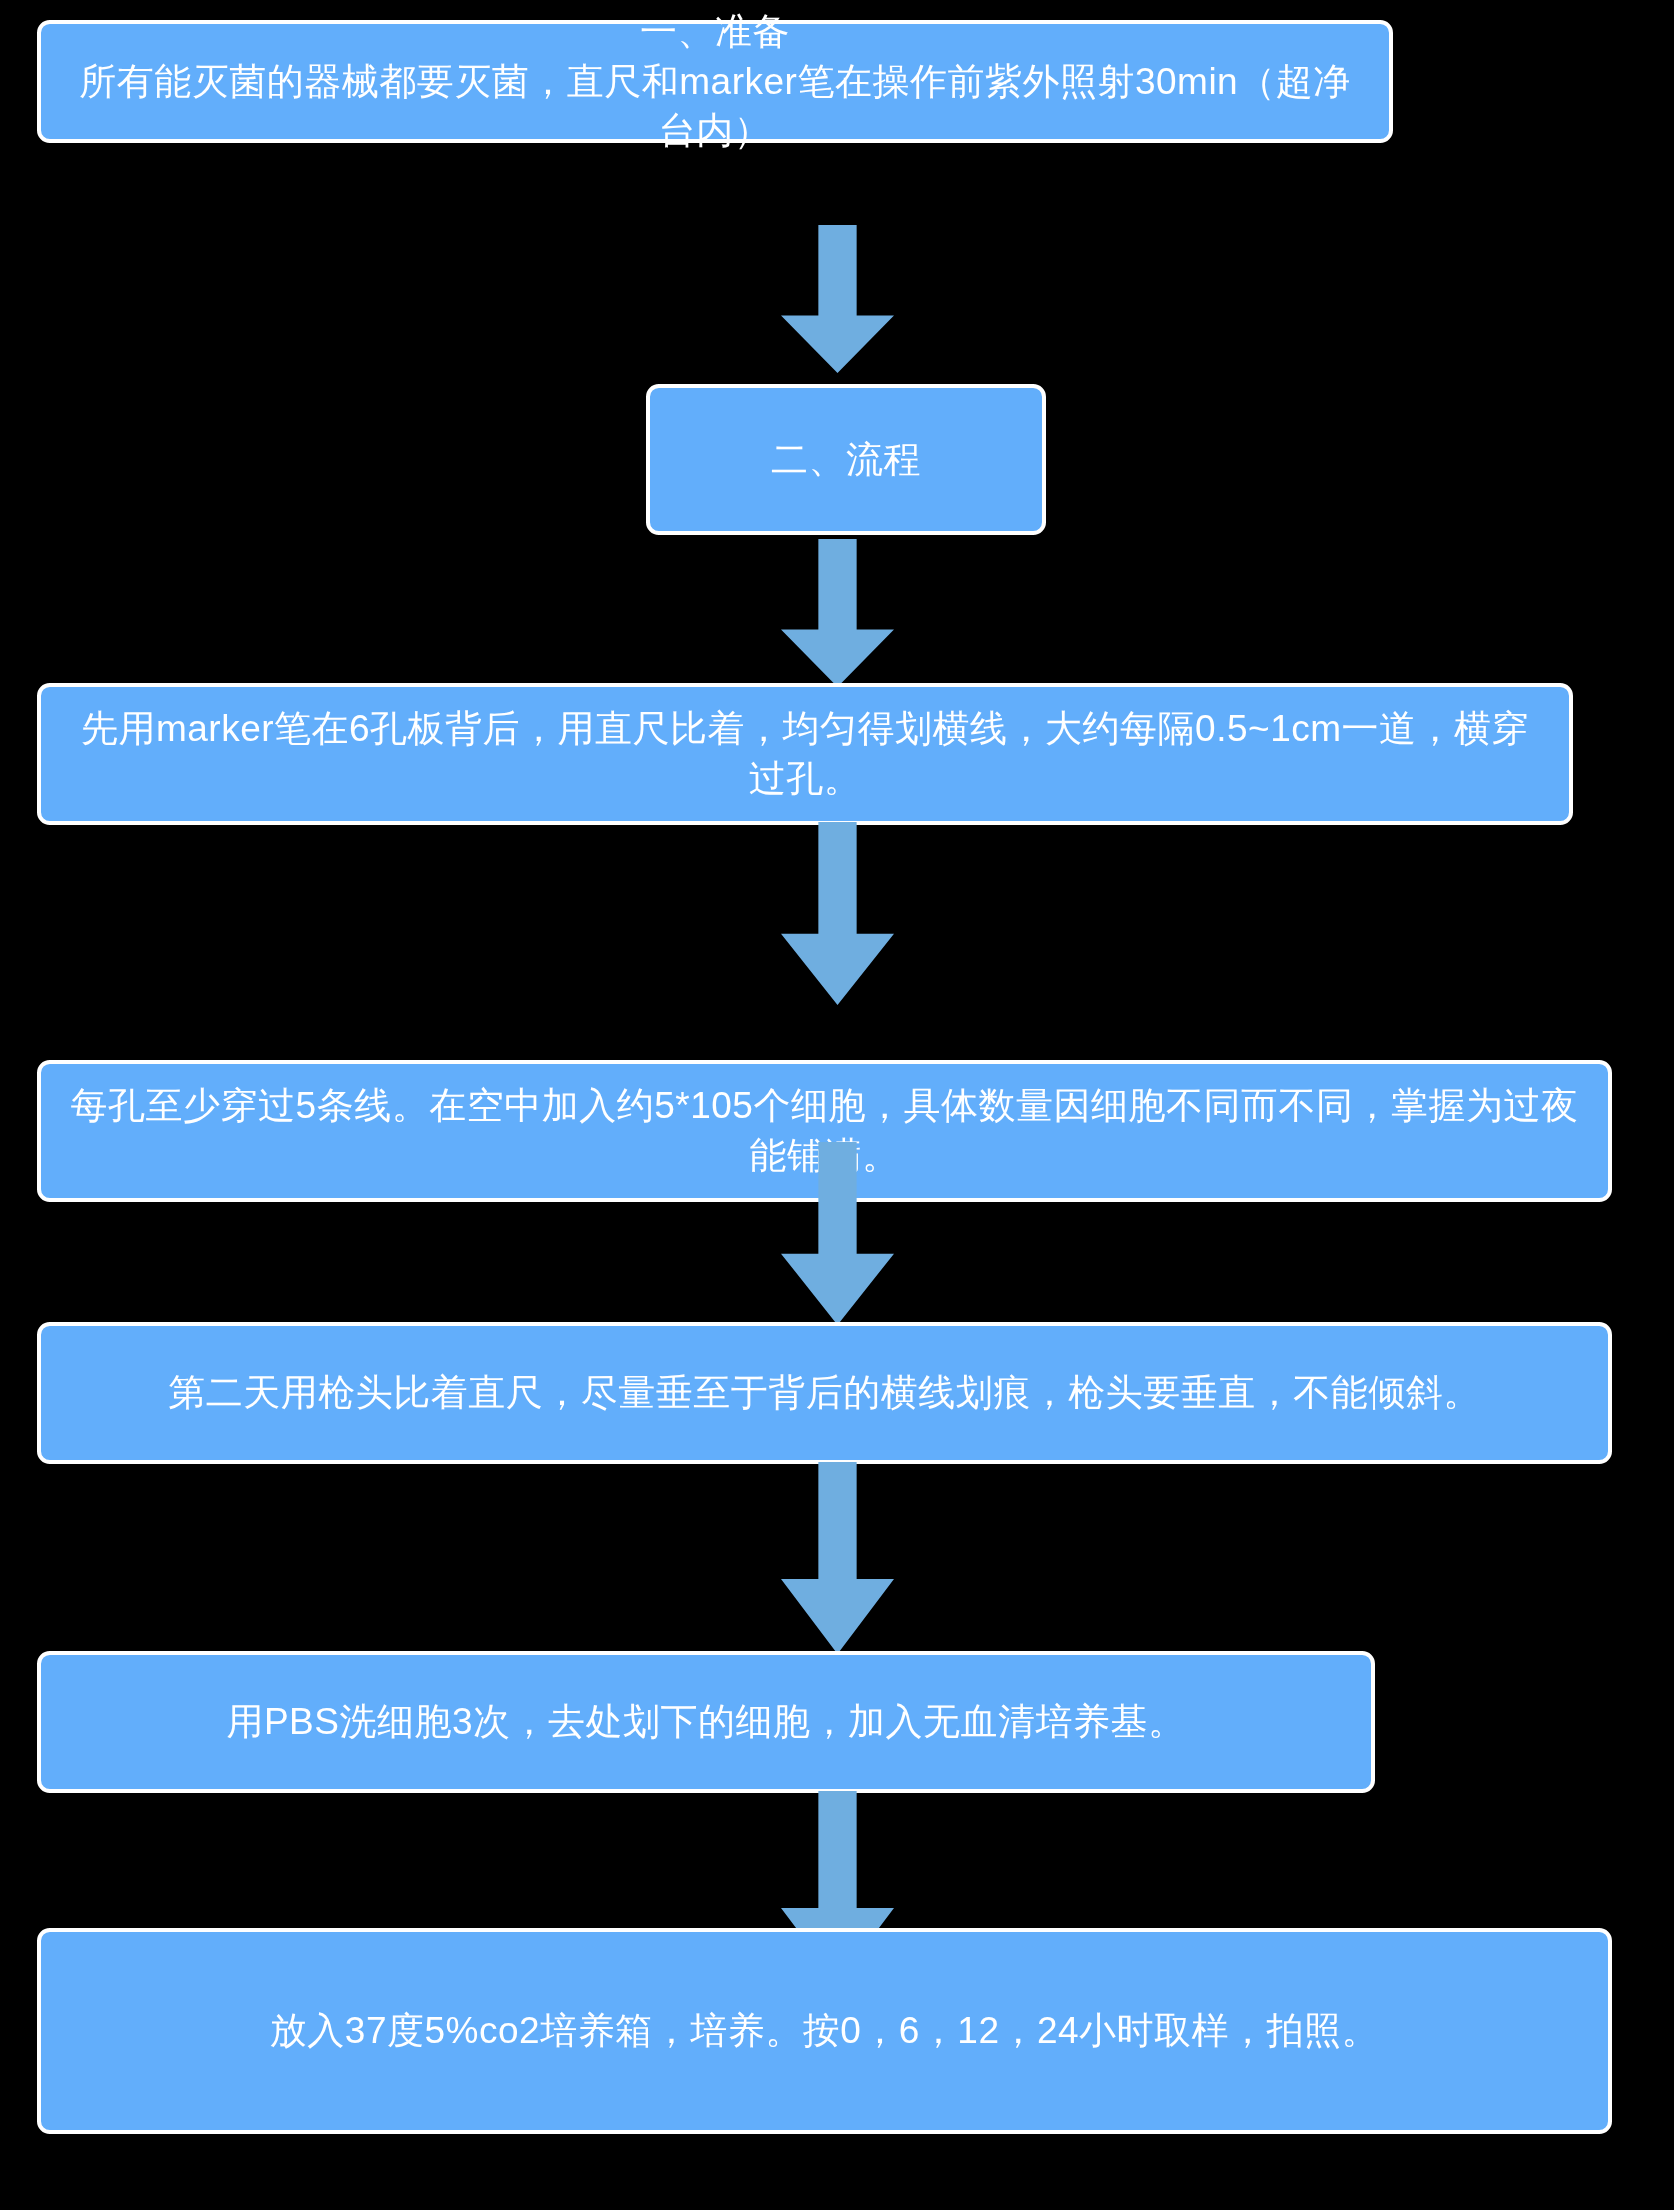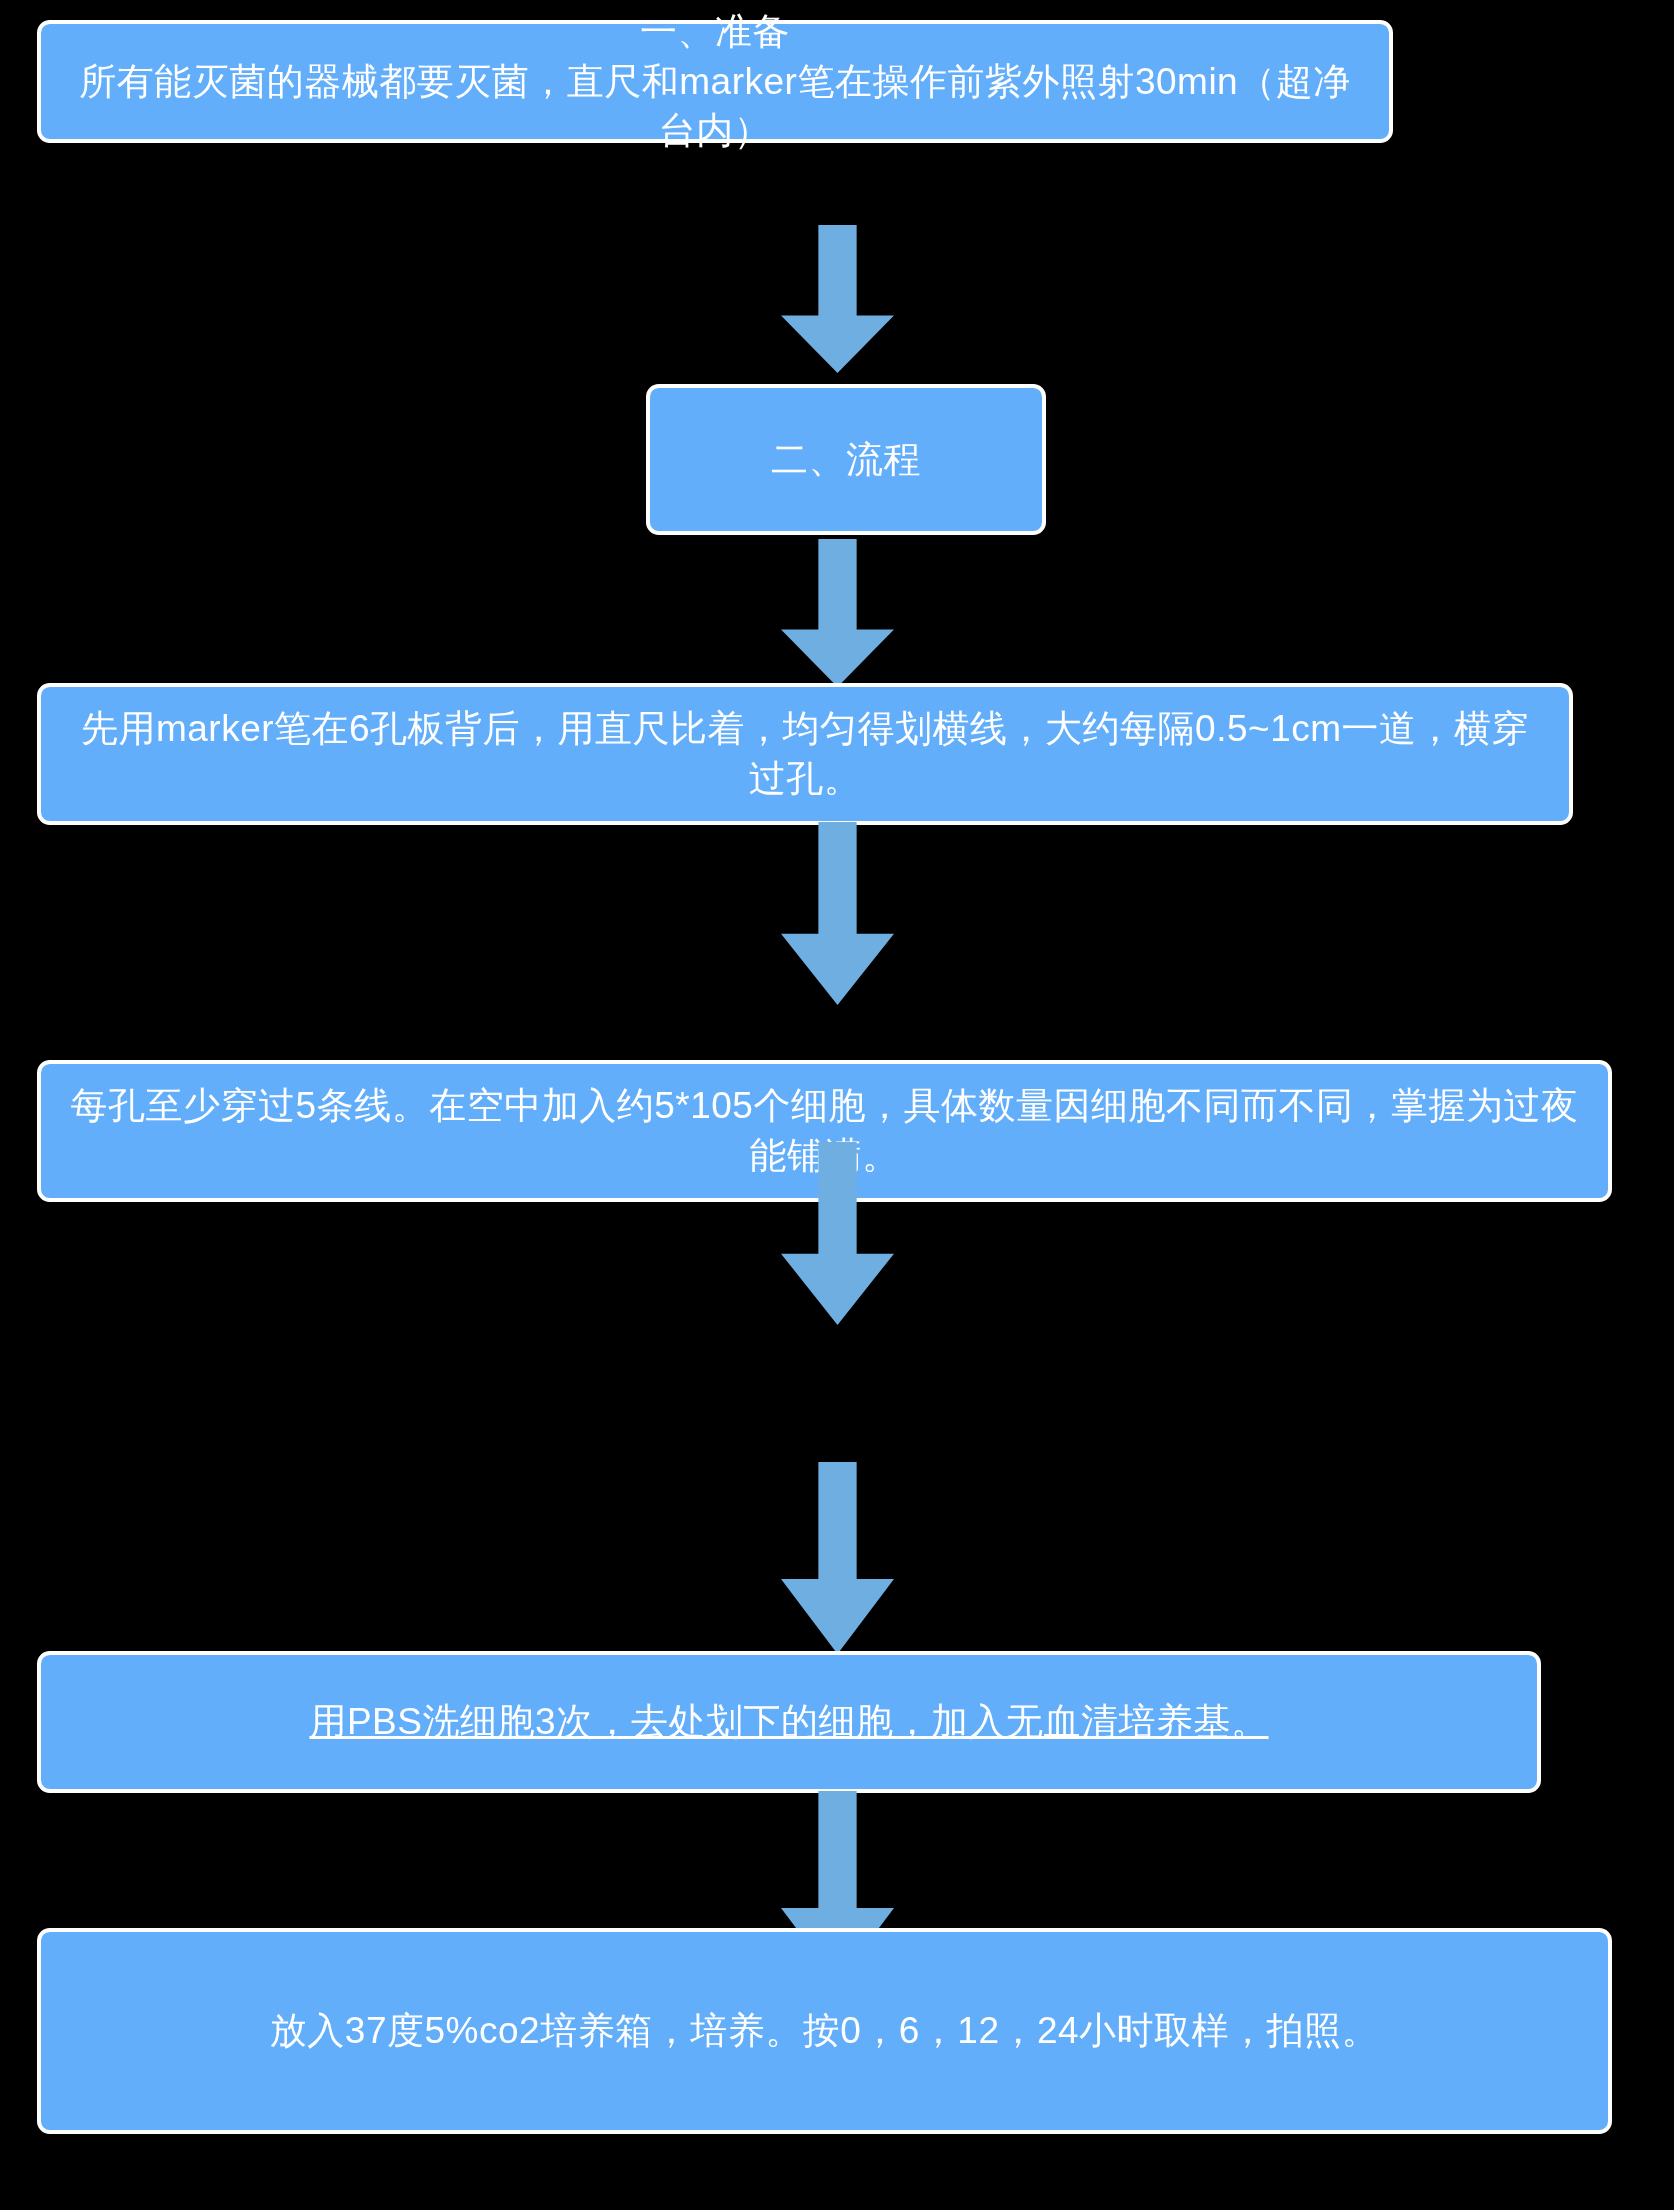--- a/index.html
+++ b/index.html
@@ -46,21 +46,21 @@
     white-space: pre-line;
     text-align: center;
   }
 
   
   #node-prepare      { left: 37px;  top: 20px;   width: 1356px; height: 123px; }
   #node-procedure    { left: 646px; top: 384px;  width: 400px;  height: 151px; }
   #node-draw-lines   { left: 37px;  top: 683px;  width: 1536px; height: 142px; }
   #node-cell-seeding { left: 37px;  top: 1060px; width: 1575px; height: 142px; }
   #node-scratch      { left: 37px;  top: 1322px; width: 1575px; height: 142px; }
-  #node-pbs-wash     { left: 37px;  top: 1651px; width: 1504px; height: 142px; text-decoration: underline; }
+  #node-pbs-wash     { left: 37px;  top: 1651px; width: 1338px; height: 142px; }
   #node-incubate     { left: 37px;  top: 1928px; width: 1575px; height: 206px; }
 
   
   .arrow {
     position: absolute;
     width: 113px;
     left: 781px;
   }
   .arrow svg { display: block; width: 100%; height: 100%; }
 
@@ -110,20 +110,23 @@
   <div class="node" id="node-cell-seeding">
     <div class="node-text">每孔至少穿过5条线。在空中加入约5*105个细胞，具体数量因细胞不同而不同，掌握为过夜能铺满。</div>
   </div>
 
   <div class="arrow" id="arrow-4">
     <svg viewBox="0 0 124 200" preserveAspectRatio="none" aria-hidden="true">
       <polygon points="41,0 83,0 83,122 124,122 62,200 0,122 41,122" fill="#6FAEE0"></polygon>
     </svg>
   </div>
 
+  <div class="node" id="node-scratch">
+    <div class="node-text">第二天用枪头比着直尺，尽量垂至于背后的横线划痕，枪头要垂直，不能倾斜。</div>
+  </div>
 
   <div class="arrow" id="arrow-5">
     <svg viewBox="0 0 124 210" preserveAspectRatio="none" aria-hidden="true">
       <polygon points="41,0 83,0 83,128 124,128 62,210 0,128 41,128" fill="#6FAEE0"></polygon>
     </svg>
   </div>
 
   <div class="node" id="node-pbs-wash">
     <div class="node-text">用PBS洗细胞3次，去处划下的细胞，加入无血清培养基。</div>
   </div>

